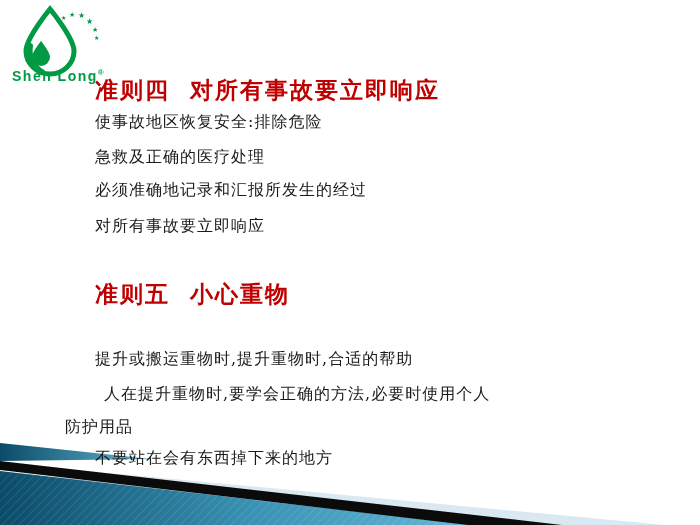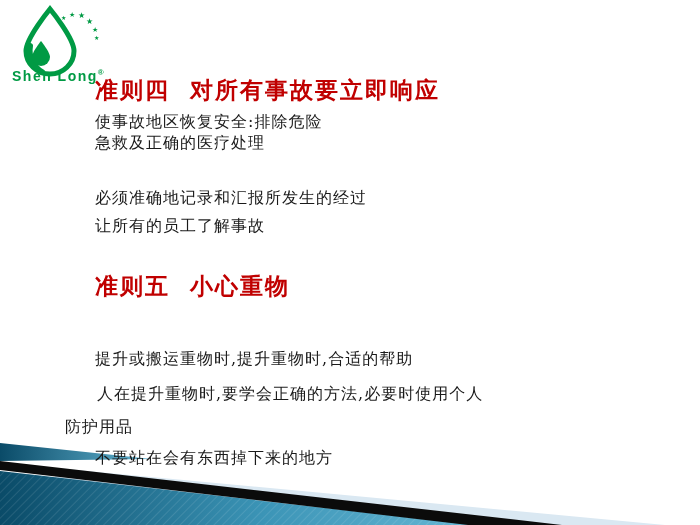--- a/index.html
+++ b/index.html
@@ -78,25 +78,25 @@
         <text x="86" y="36" font-size="6">★</text>
       </g>
       <text x="4" y="77" fill="#009a44" font-size="14" font-weight="bold" letter-spacing="1.5" font-family="Liberation Sans, sans-serif"><tspan>Shen Long</tspan><tspan font-size="8" dy="-6">®</tspan></text>
     </svg>
   </div>
 
   <div class="content">
     <div class="txt heading" style="left:95px; top:76px">准则四  对所有事故要立即响应</div>
 
     <div class="txt" style="left:95px; top:112px">使事故地区恢复安全:排除危险</div>
-    <div class="txt" style="left:95px; top:133px">急救及正确的医疗处理</div>
-    <div class="txt" style="left:95px; top:188px">必须准确地记录和汇报所发生的经过</div>
-    <div class="txt" style="left:95px; top:216px">让所有的员工了解事故</div>
+    <div class="txt" style="left:95px; top:147px">急救及正确的医疗处理</div>
+    <div class="txt" style="left:95px; top:180px">必须准确地记录和汇报所发生的经过</div>
+    <div class="txt" style="left:95px; top:216px">对所有事故要立即响应</div>
 
-    <div class="txt heading" style="left:95px; top:272px">准则五  小心重物</div>
+    <div class="txt heading" style="left:95px; top:280px">准则五  小心重物</div>
 
     <div class="txt" style="left:95px; top:349px">提升或搬运重物时,提升重物时,合适的帮助</div>
-    <div class="txt" style="left:97px; top:384px">人在提升重物时,要学会正确的方法,必要时使用个人</div>
+    <div class="txt" style="left:104px; top:384px">人在提升重物时,要学会正确的方法,必要时使用个人</div>
     <div class="txt" style="left:65px; top:417px">防护用品</div>
     <div class="txt" style="left:95px; top:448px">不要站在会有东西掉下来的地方</div>
   </div>
 
 </div>
 
 </body></html>

